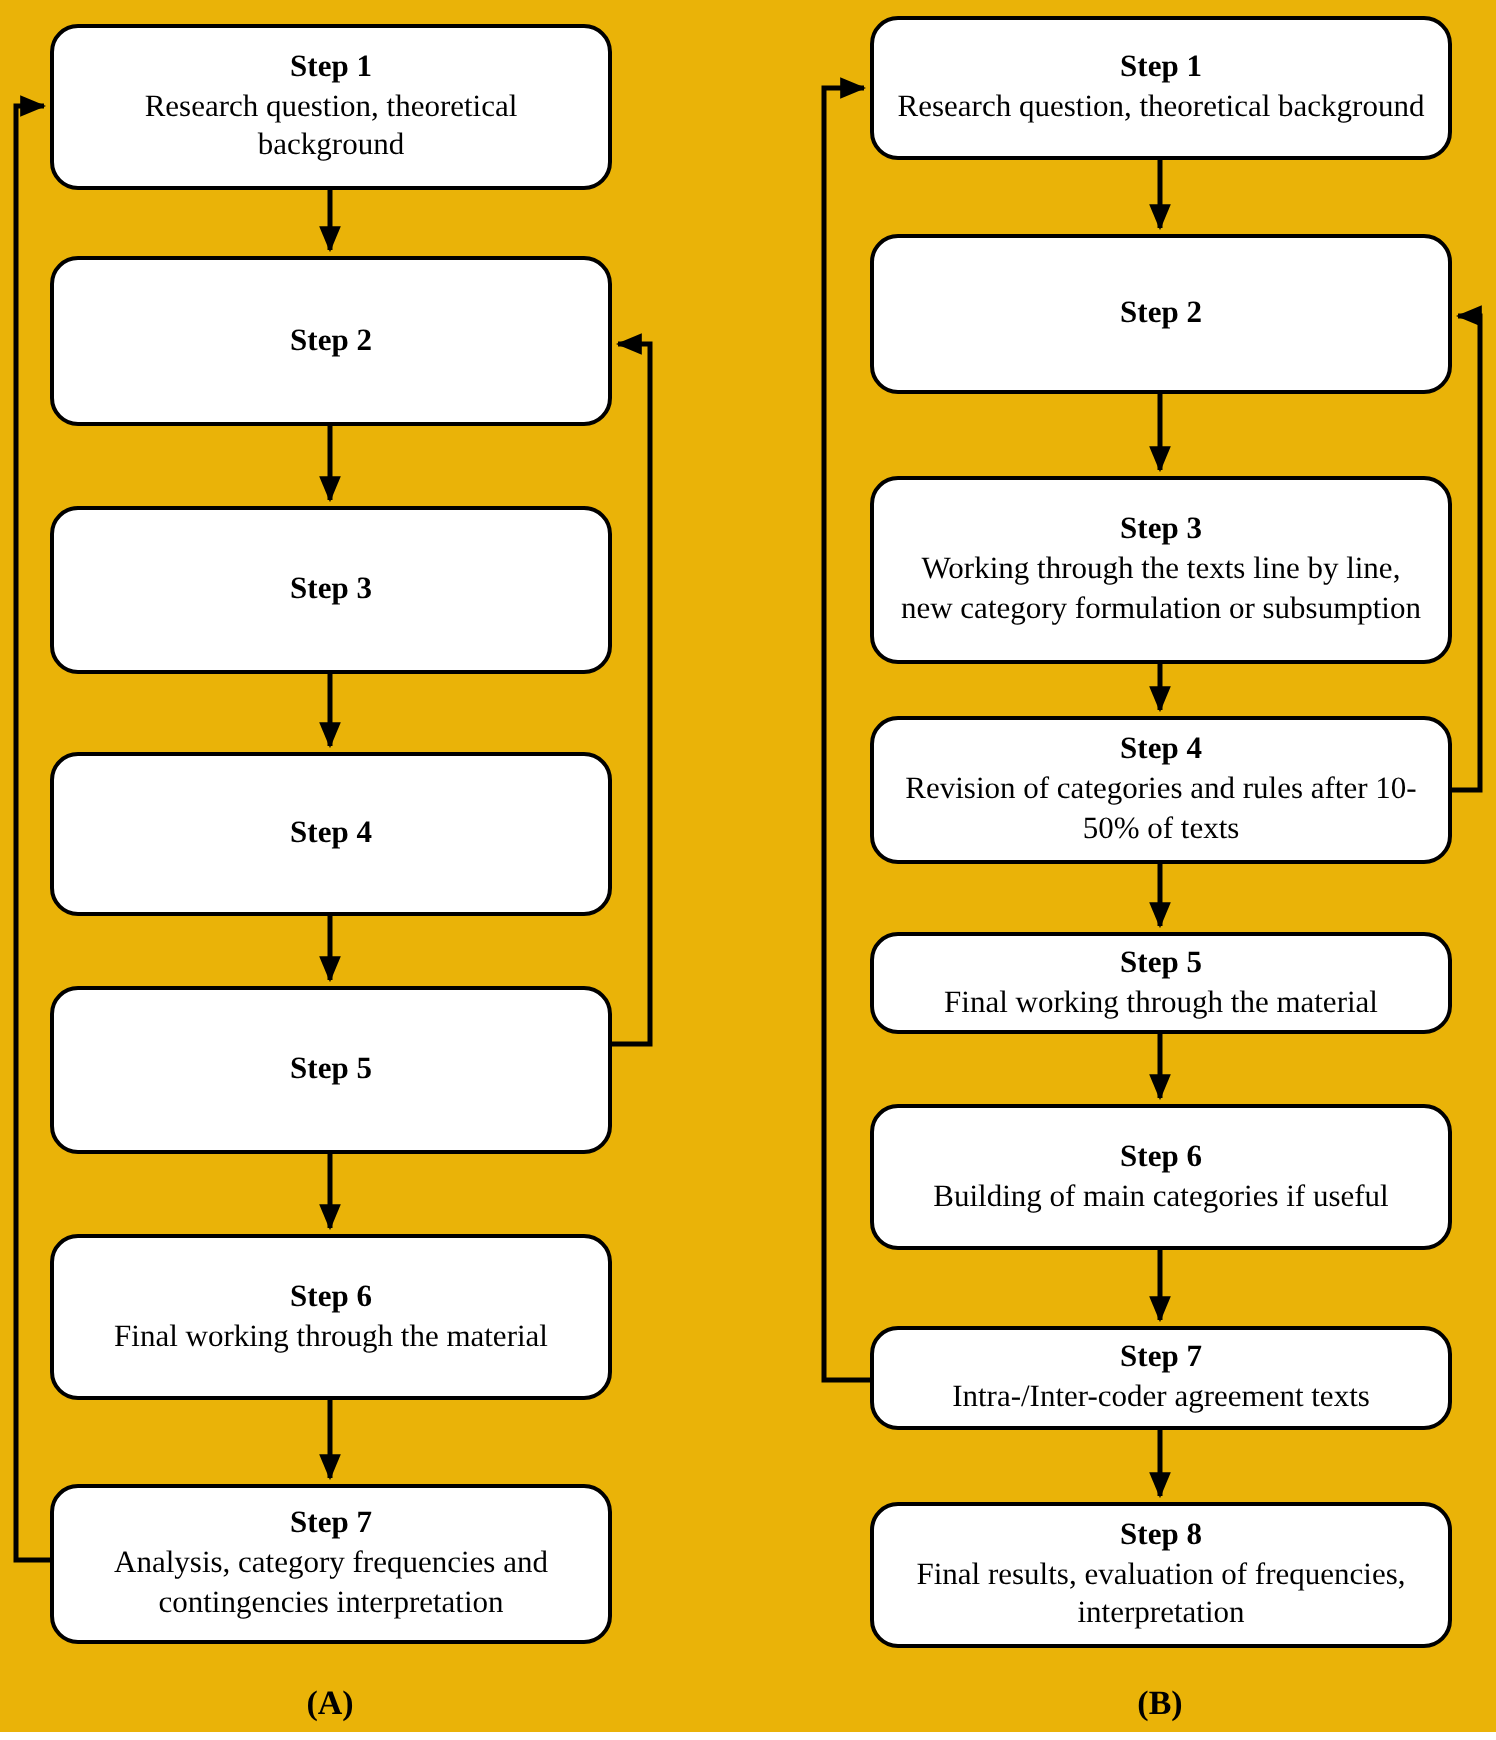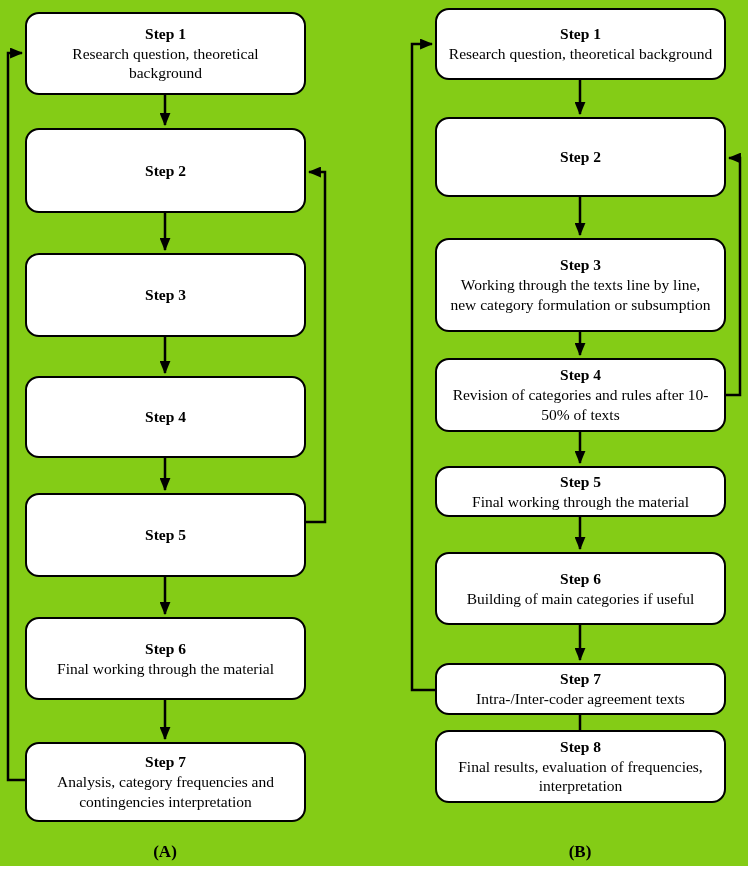--- a/index.html
+++ b/index.html
@@ -1,20 +1,20 @@
 <!DOCTYPE html>
 <html><head>
 <meta charset="utf-8">
 <style>
   html, body { margin: 0; padding: 0; background: #ffffff; }
   .canvas {
     position: relative;
     width: 748px;
     height: 866px;
-    background: #84cc16;
+    background: #eab308;
     font-family: "Liberation Serif", "DejaVu Serif", serif;
     color: #000000;
     overflow: hidden;
   }
   .arrows {
     position: absolute;
     left: 0; top: 0;
     pointer-events: none;
   }
   .box {
@@ -124,21 +124,21 @@
     <div class="body">Final working through the material</div>
   </div>
   <div class="box col-b" style="top:552px;height:73px">
     <div class="title">Step 6</div>
     <div class="body">Building of main categories if useful</div>
   </div>
   <div class="box col-b" style="top:663px;height:52px">
     <div class="title">Step 7</div>
     <div class="body">Intra-/Inter-coder agreement texts</div>
   </div>
-  <div class="box col-b" style="top:730px;height:73px">
+  <div class="box col-b" style="top:751px;height:73px">
     <div class="title">Step 8</div>
     <div class="body">Final results, evaluation of frequencies, interpretation</div>
   </div>
 
   <div class="fig-label" style="left:135px;top:842px">(A)</div>
   <div class="fig-label" style="left:550px;top:842px">(B)</div>
 
 </div>
 
 </body></html>

